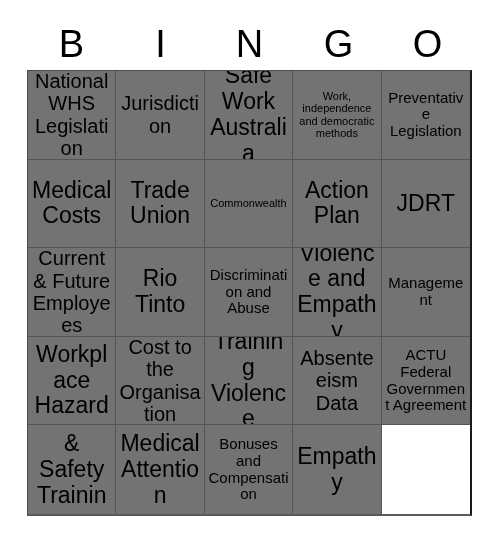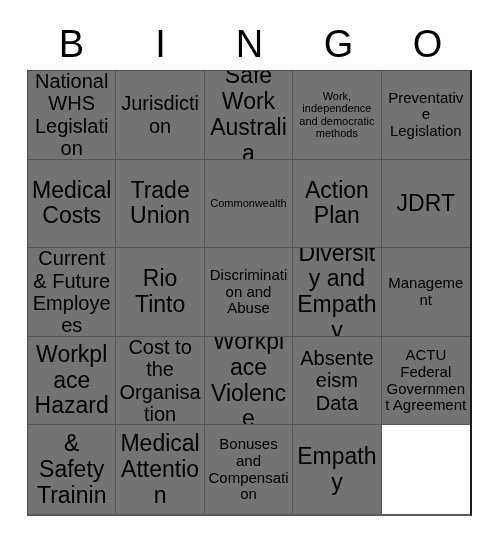--- a/index.html
+++ b/index.html
@@ -146,34 +146,34 @@
     <div class="cell fs-m">
         <span class="cell-text">Current &amp; Future Employees</span>
       </div>
     <div class="cell fs-xxl">
         <span class="cell-text">Rio Tinto</span>
       </div>
     <div class="cell fs-s">
         <span class="cell-text">Discrimination and Abuse</span>
       </div>
     <div class="cell fs-xl">
-        <span class="cell-text">Diversity and Empathy</span>
+        <span class="cell-text">Violence and Empathy</span>
       </div>
 
     <div class="cell fs-s">
         <span class="cell-text">Management</span>
       </div>
     <div class="cell fs-xl">
         <span class="cell-text">Workplace Hazard</span>
       </div>
     <div class="cell fs-m">
         <span class="cell-text">Cost to the Organisation</span>
       </div>
     <div class="cell fs-xl">
-        <span class="cell-text">Workplace Violence</span>
+        <span class="cell-text">Training Violence</span>
       </div>
     <div class="cell fs-m">
         <span class="cell-text">Absenteeism Data</span>
       </div>
 
     <div class="cell fs-s">
         <span class="cell-text">ACTU Federal Government Agreement</span>
       </div>
     <div class="cell fs-xl">
         <span class="cell-text">Health &amp; Safety Training</span>

